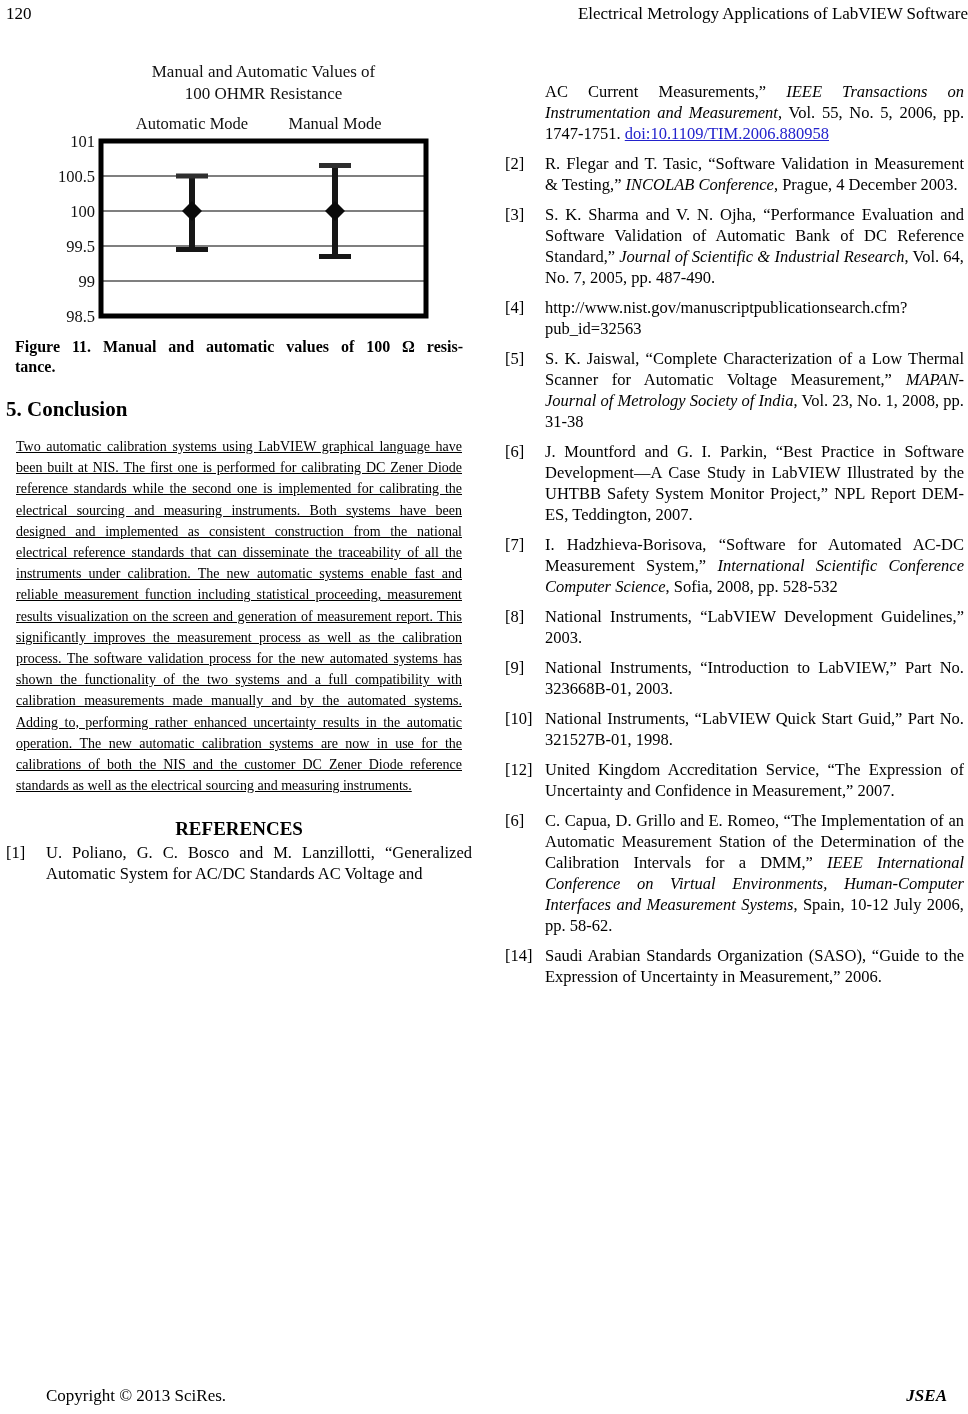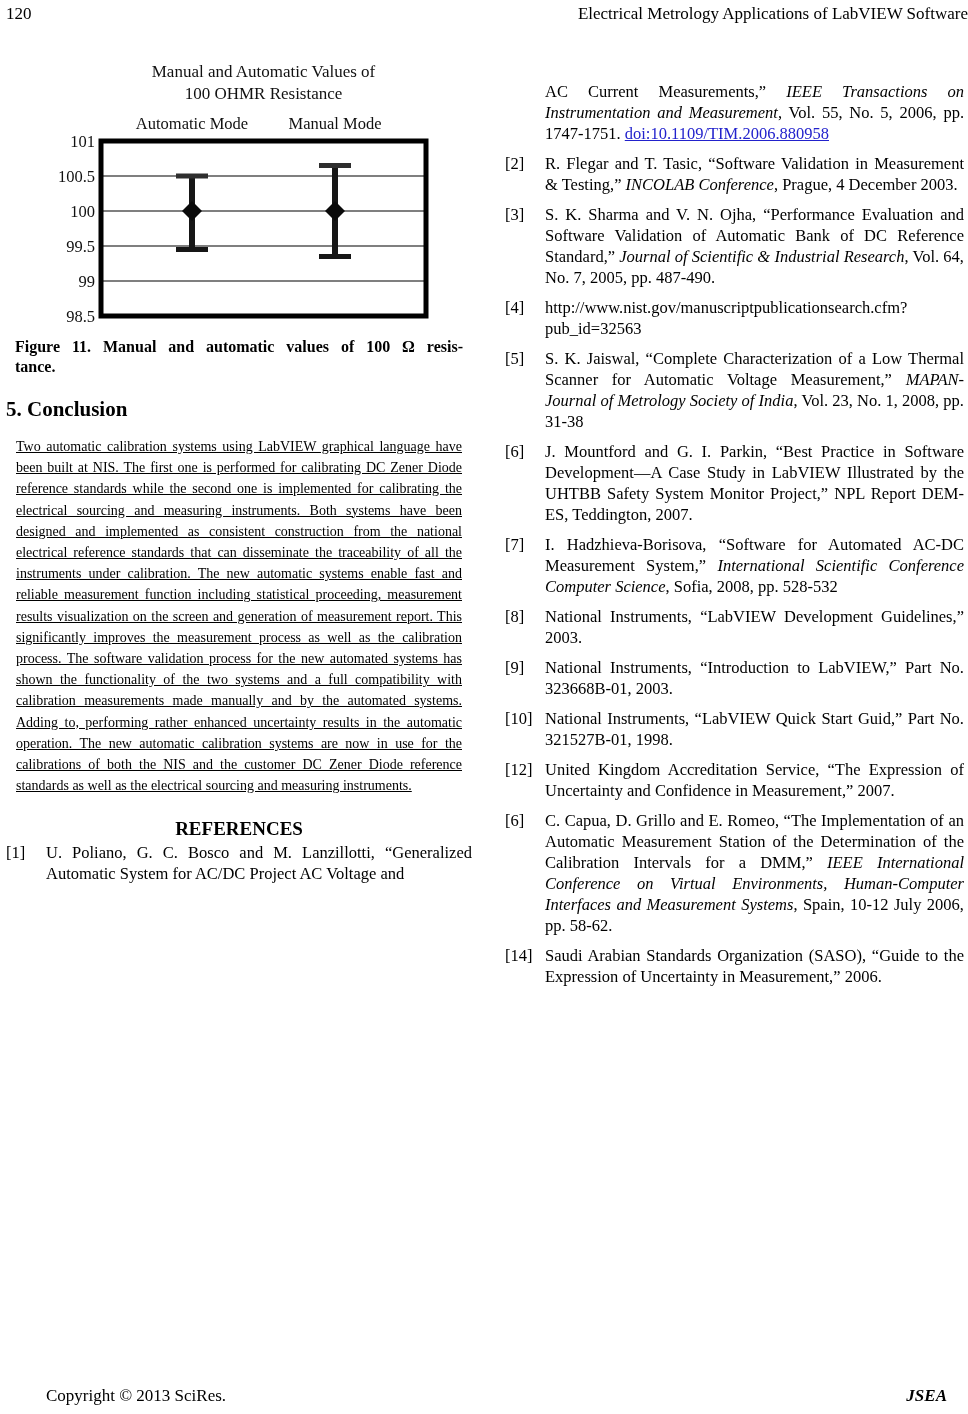--- a/index.html
+++ b/index.html
@@ -90,21 +90,21 @@
         </figcaption>
     </figure>
 
     <h2 class="section-heading">5. Conclusion</h2>
     <p class="body-par">Two automatic calibration systems using LabVIEW graphical language have been built at NIS. The first one is performed for calibrating DC Zener Diode reference standards while the second one is implemented for calibrating the electrical sourcing and measuring instruments. Both systems have been designed and implemented as consistent construction from the national electrical reference standards that can disseminate the traceability of all the instruments under calibration. The new automatic systems enable fast and reliable measurement function including statistical proceeding, measurement results visualization on the screen and generation of measurement report. This significantly improves the measurement process as well as the calibration process. The software validation process for the new automated systems has shown the functionality of the two systems and a full compatibility with calibration measurements made manually and by the automated systems. Adding to, performing rather enhanced uncertainty results in the automatic operation. The new automatic calibration systems are now in use for the calibrations of both the NIS and the customer DC Zener Diode reference standards as well as the electrical sourcing and measuring instruments.</p>
 
     <h3 class="refs-heading">REFERENCES</h3>
     <div id="refs-left">
         <div class="ref">
           <span class="ref-num">[1]</span>
-          <span class="ref-body"><span>U. Poliano, G. C. Bosco and M. Lanzillotti, “Generalized Automatic System for AC/DC Project AC Voltage and</span></span>
+          <span class="ref-body"><span>U. Poliano, G. C. Bosco and M. Lanzillotti, “Generalized Automatic System for AC/DC Standards AC Voltage and</span></span>
         </div>
       </div>
   </div>
 
   <div class="col-right">
     <div id="refs-right">
         <div class="ref">
           <span class="ref-num"></span>
           <span class="ref-body"><span>AC Current Measurements,” </span><span class="it">IEEE Transactions on Instrumentation and Measurement</span><span>, Vol. 55, No. 5, 2006, pp. 1747-1751. </span><a class="doi-link" href="#" style="color: rgb(34, 34, 204);">doi:10.1109/TIM.2006.880958</a></span>
         </div>

